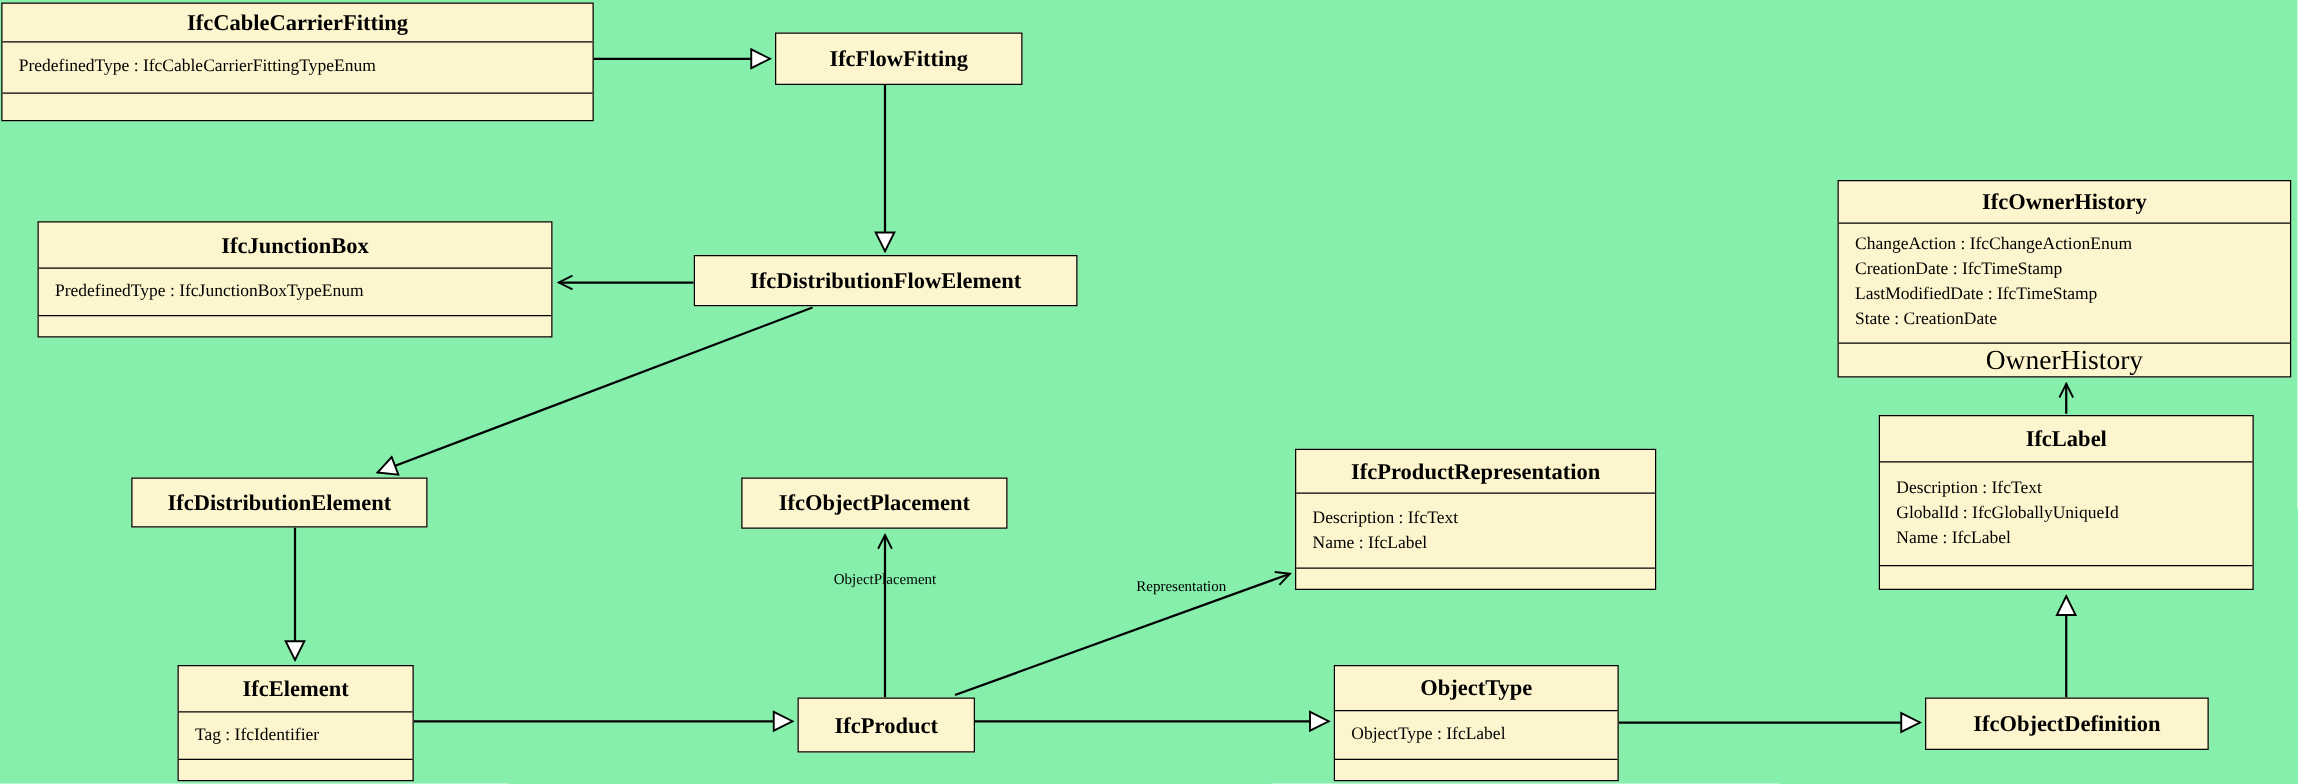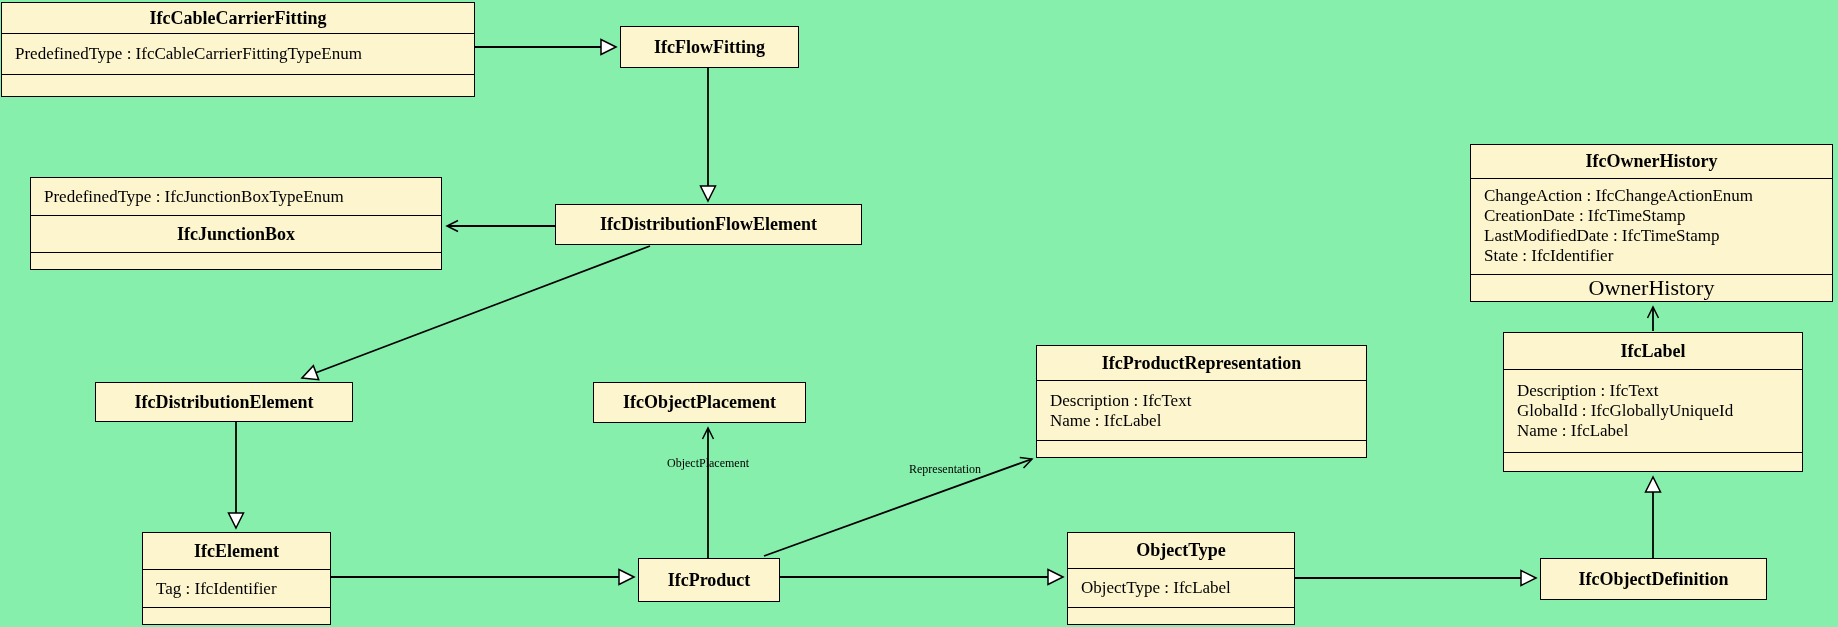--- a/index.html
+++ b/index.html
@@ -11,21 +11,21 @@
   .box{
     position:absolute;box-sizing:border-box;border:1px solid #000;background:#FCF5CE;
     display:flex;flex-direction:column;
   }
   .comp{box-sizing:border-box;display:flex;flex-direction:column;justify-content:center;}
   .title{
     font-weight:bold;font-size:18px;text-align:center;align-items:center;
     border-bottom:1px solid #000;
   }
   .title.only{border-bottom:none;flex:1;}
-  .attrs{font-size:17px;line-height:20px;padding-left:13px;border-bottom:1px solid #000;}
+  .attrs{font-size:14px;line-height:20px;padding-left:13px;border-bottom:1px solid #000;}
   .footer{font-size:22px;text-align:center;align-items:center;}
   .empty{flex:1;}
   .edge-label{
     position:absolute;font-size:12px;text-align:center;white-space:nowrap;
   }
 </style>
 </head>
 <body>
 
 <div id="canvas">
@@ -54,56 +54,56 @@
   </svg>
 
   <div class="box" style="left:1px;top:2px;width:474px;height:95px">
     <div class="comp title" style="height:31px">IfcCableCarrierFitting</div>
     <div class="comp attrs" style="height:41px">
       <div>PredefinedType : IfcCableCarrierFittingTypeEnum</div>
     </div>
     <div class="comp empty"></div>
   </div>
 
-  <div class="box" style="left:620px;top:26px;width:179px;height:42px">
+  <div class="box" style="left:620px;top:26px;width:198px;height:42px">
     <div class="comp title only">IfcFlowFitting</div>
   </div>
 
   <div class="box" style="left:30px;top:177px;width:412px;height:93px">
+    <div class="comp title" style="height:37px">IfcJunctionBox</div>
     <div class="comp attrs" style="height:38px">
       <div>PredefinedType : IfcJunctionBoxTypeEnum</div>
     </div>
-    <div class="comp title" style="height:37px">IfcJunctionBox</div>
     <div class="comp empty"></div>
   </div>
 
   <div class="box" style="left:555px;top:204px;width:307px;height:41px">
     <div class="comp title only">IfcDistributionFlowElement</div>
   </div>
 
   <div class="box" style="left:1470px;top:144px;width:363px;height:158px">
     <div class="comp title" style="height:36px">IfcOwnerHistory</div>
     <div class="comp attrs" style="height:103px">
       <div>ChangeAction : IfcChangeActionEnum</div>
       <div>CreationDate : IfcTimeStamp</div>
       <div>LastModifiedDate : IfcTimeStamp</div>
-      <div>State : IfcIdentifier</div>
+      <div>State : CreationDate</div>
     </div>
     <div class="comp footer empty">OwnerHistory</div>
   </div>
 
-  <div class="box" style="left:95px;top:382px;width:258px;height:40px">
+  <div class="box" style="left:105px;top:382px;width:237px;height:40px">
     <div class="comp title only">IfcDistributionElement</div>
   </div>
 
   <div class="box" style="left:593px;top:382px;width:213px;height:41px">
     <div class="comp title only">IfcObjectPlacement</div>
   </div>
 
-  <div class="box" style="left:1036px;top:345px;width:331px;height:113px">
+  <div class="box" style="left:1036px;top:359px;width:289px;height:113px">
     <div class="comp title" style="height:35px">IfcProductRepresentation</div>
     <div class="comp attrs" style="height:60px">
       <div>Description : IfcText</div>
       <div>Name : IfcLabel</div>
     </div>
     <div class="comp empty"></div>
   </div>
 
   <div class="box" style="left:1503px;top:332px;width:300px;height:140px">
     <div class="comp title" style="height:37px">IfcLabel</div>

